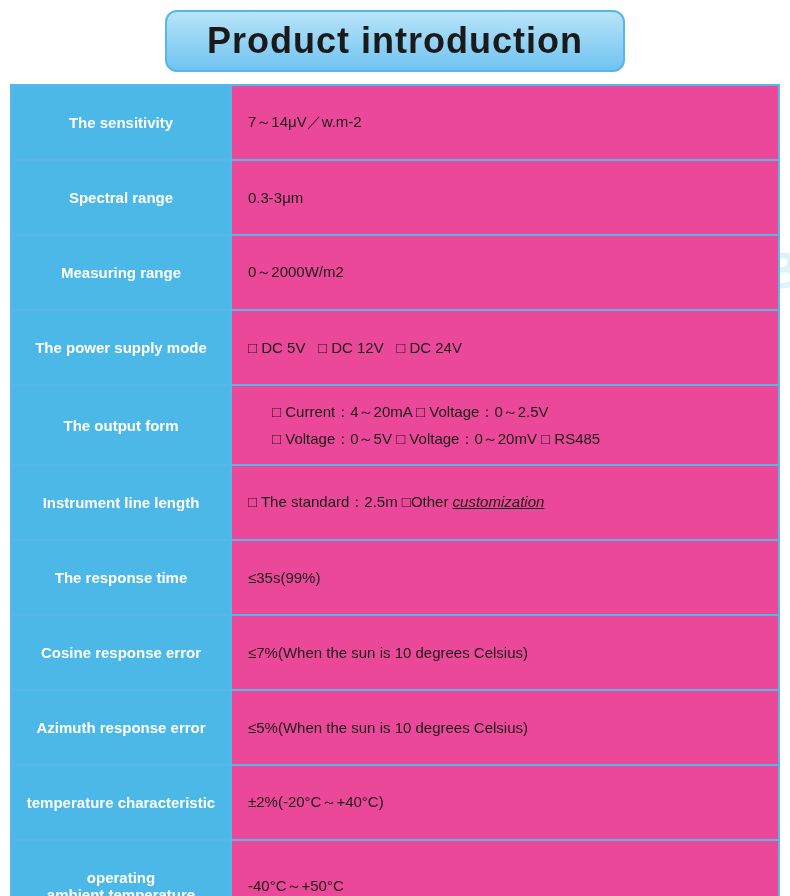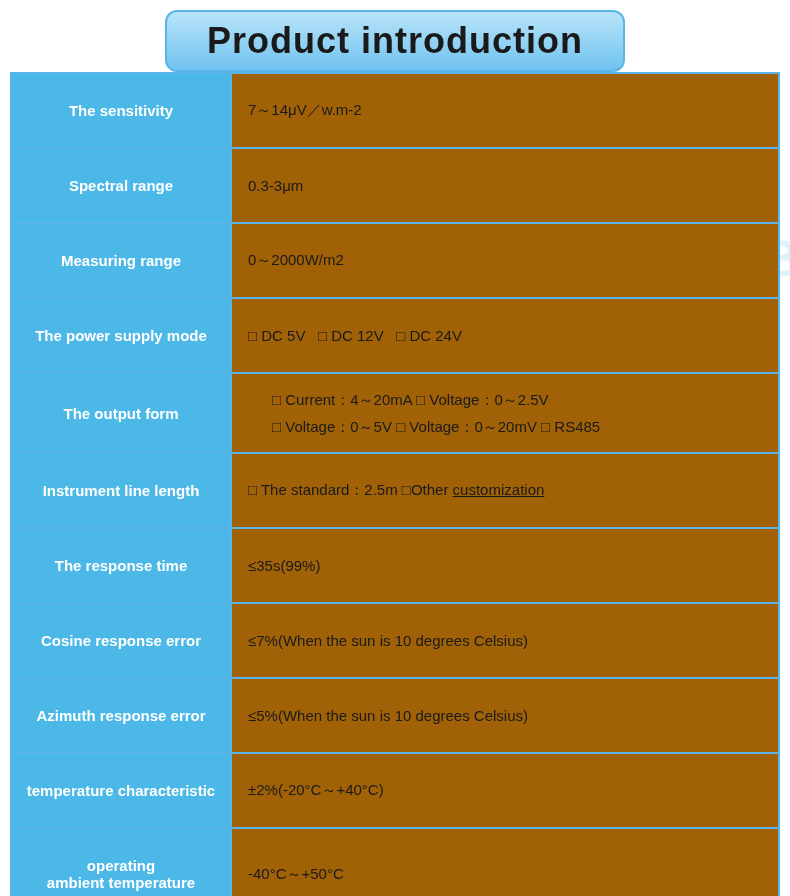--- a/index.html
+++ b/index.html
@@ -6,20 +6,21 @@
     body {
       width: 790px;
       min-height: 896px;
       background: #fff;
       font-family: Arial, sans-serif;
       padding: 10px;
     }
     .title-container {
       display: flex;
       justify-content: center;
+      margin-bottom: 12px;
     }
     .title-box {
       background: linear-gradient(to bottom, #b8e4f9, #70c3f0);
       border: 2px solid #5ab5e8;
       border-radius: 12px;
       padding: 8px 40px;
       text-align: center;
     }
     .title-text {
       font-size: 36px;
@@ -39,21 +40,21 @@
     .label-cell {
       background: #4bb8e8;
       color: white;
       font-weight: bold;
       font-size: 15px;
       text-align: center;
       padding: 28px 8px;
       width: 220px;
     }
     .value-cell {
-      background: #a16207;
+      background: #ec4899;
       color: #1a1a1a;
       font-size: 15px;
       padding: 12px 16px;
       margin-left: 8px;
     }
     .watermark {
       position: absolute;
       color: rgba(74, 184, 232, 0.18);
       font-size: 52px;
       font-weight: bold;
@@ -76,20 +77,21 @@
       bottom: 90px;
       transform: rotate(-5deg);
       font-size: 60px;
     }
     .output-value {
       line-height: 1.8;
       padding-left: 40px;
     }
     .underline {
       text-decoration: underline;
+      font-style: italic;
     }
   </style>
 </head>
 <body>
 
 <div class="title-container">
   <div class="title-box">
     <span class="title-text">Product introduction</span>
   </div>
 </div>

